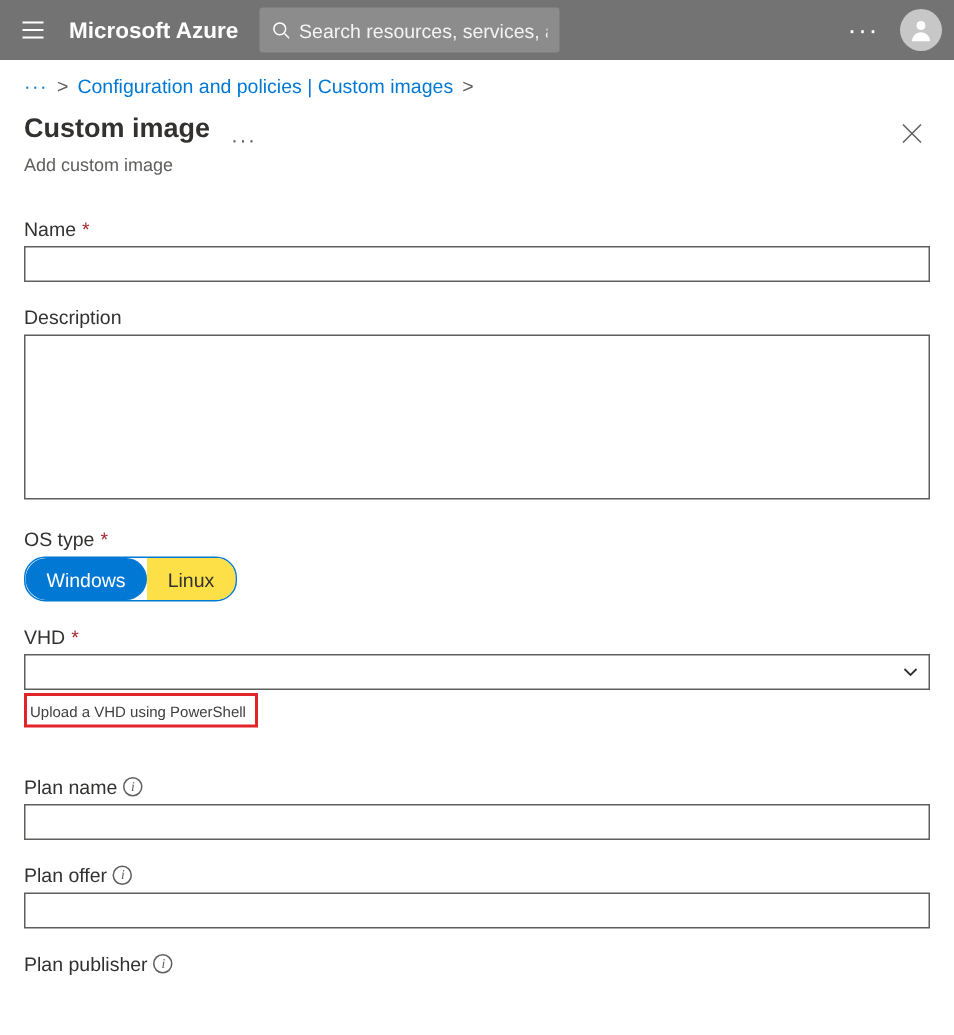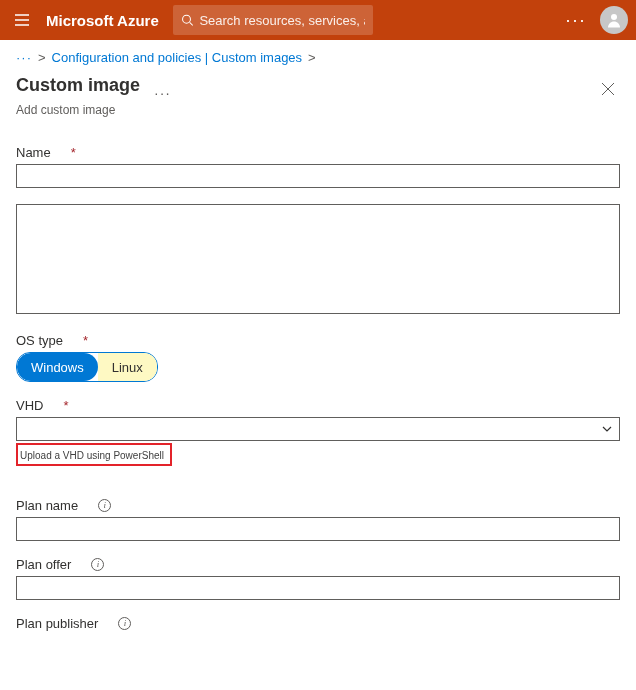--- a/index.html
+++ b/index.html
@@ -8,21 +8,21 @@
     font-size: 13px;
     color: #323130;
     background: #fff;
     width: 636px;
     height: 690px;
     overflow: hidden;
   }
 
   
   .topbar {
-    background: #c2410c;
+    background: #737373;
     height: 40px;
     display: flex;
     align-items: center;
     padding: 0 8px;
     color: #fff;
   }
   .hamburger { width: 28px; height: 28px; display:flex; align-items:center; justify-content:center; cursor:pointer; }
   .brand { font-weight:600; font-size:15px; margin-left:10px; margin-right:14px; white-space:nowrap; }
   .searchbox {
     flex: 1;
@@ -77,21 +77,21 @@
   .page-subtitle {
     padding: 0 16px 8px 16px;
     font-size:12px; color:#605e5c;
   }
 
   
   .form-area { padding: 10px 16px 0 16px; }
   .field { margin-bottom: 16px; }
   .field-label {
     font-size:13px; color:#323130; margin-bottom:4px;
-    display:flex; align-items:center; gap:20px;
+    display:flex; align-items:center; gap:4px;
   }
   .req { color:#a4262c; }
   .info-icon {
     width:13px; height:13px; border:1px solid #605e5c; border-radius:50%;
     display:inline-flex; align-items:center; justify-content:center;
     font-size:9px; color:#605e5c; font-style: italic; font-family: serif;
     line-height:1;
   }
   .text-input {
     width:100%;
@@ -123,21 +123,21 @@
     border:1px solid #0078d4;
     border-radius: 14px;
     overflow:hidden;
     height:30px;
   }
   .pill {
     padding: 3px 14px;
     font-size:13px;
     display:flex; align-items:center;
     cursor:pointer;
-    background:#fef9c3;
+    background:#fde047;
     color:#323130;
   }
   .pill.active {
     background:#0078d4;
     color:#fff;
     border-radius:14px;
   }
 
   
   .check-text { font-size:13px; margin-bottom:6px;}
@@ -209,20 +209,23 @@
 
   <div class="field" style="margin-top:10px;">
     <div class="field-label">
       <span>Name</span>
       <span class="req">*</span>
     </div>
     <input class="text-input" type="text" style="">
   </div>
 
   <div class="field">
+    <div class="field-label">
+      <span>Description</span>
+    </div>
     <textarea class="textarea" style=""></textarea>
   </div>
 
   <div class="field">
     <div class="field-label">
       <span>OS type</span>
       <span class="req">*</span>
     </div>
     <div class="pill-group">
       <div class="pill active">Windows</div>

